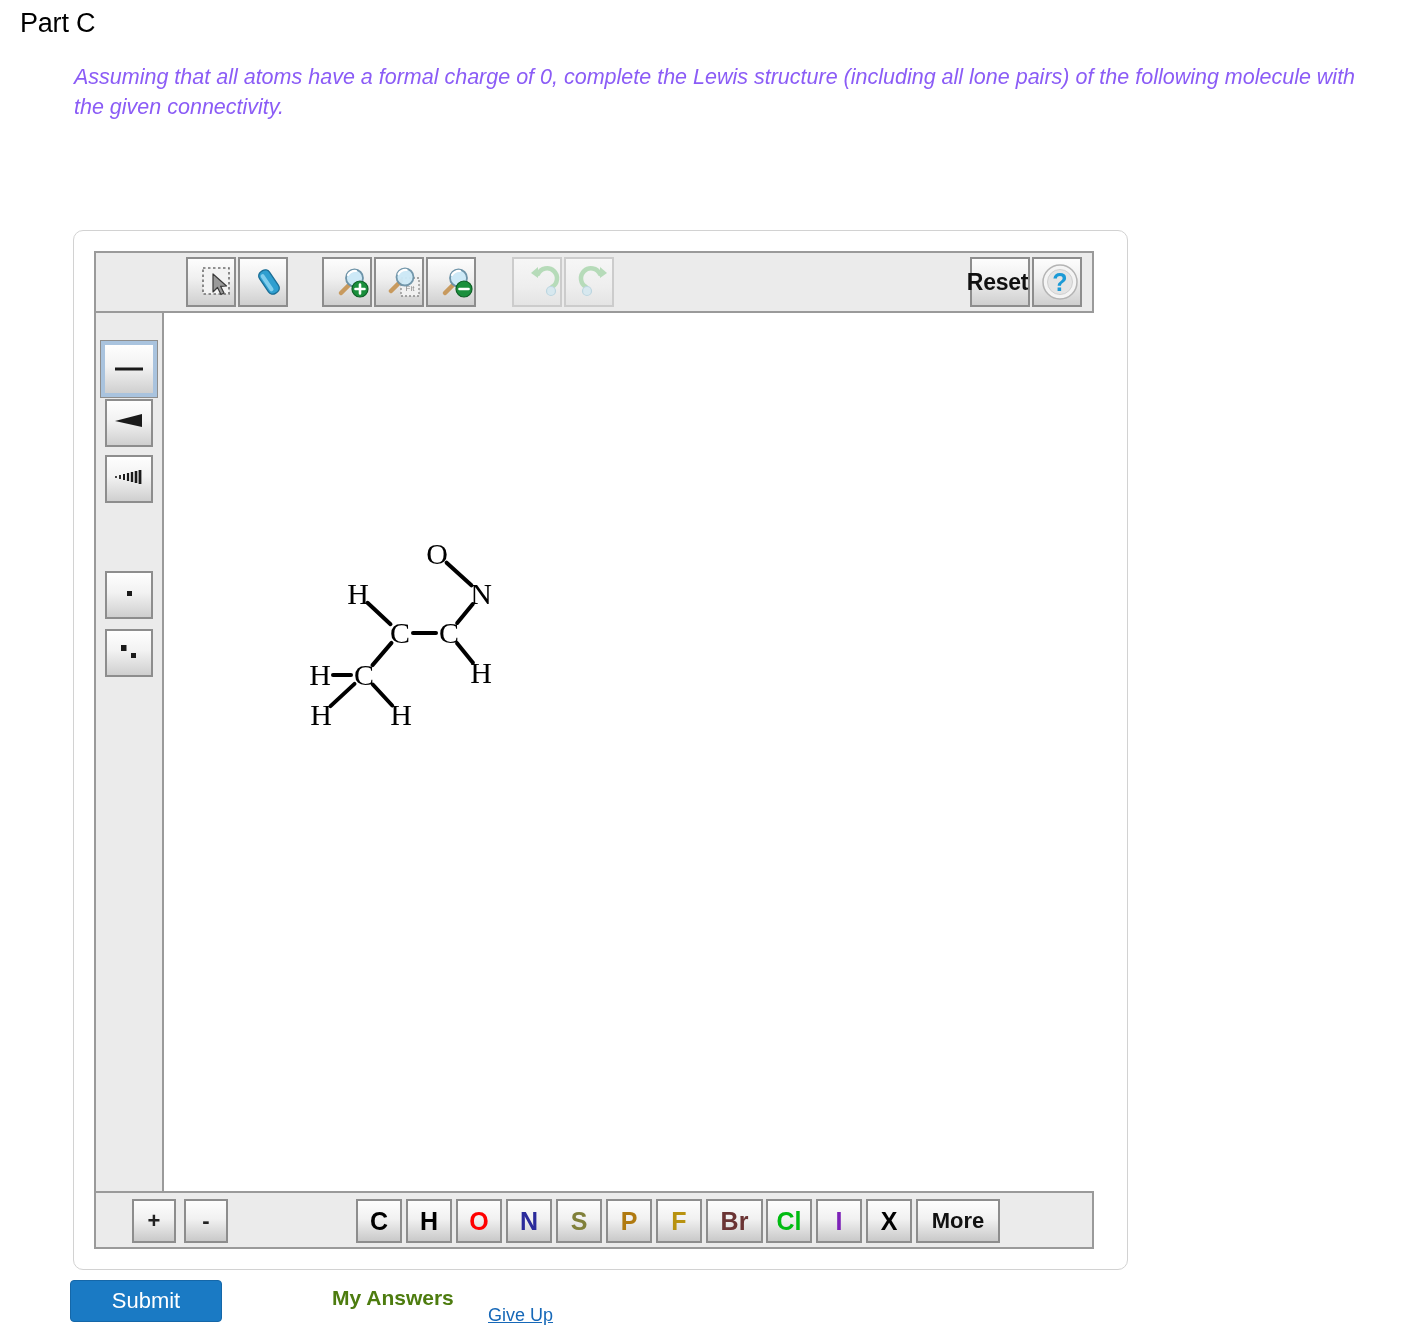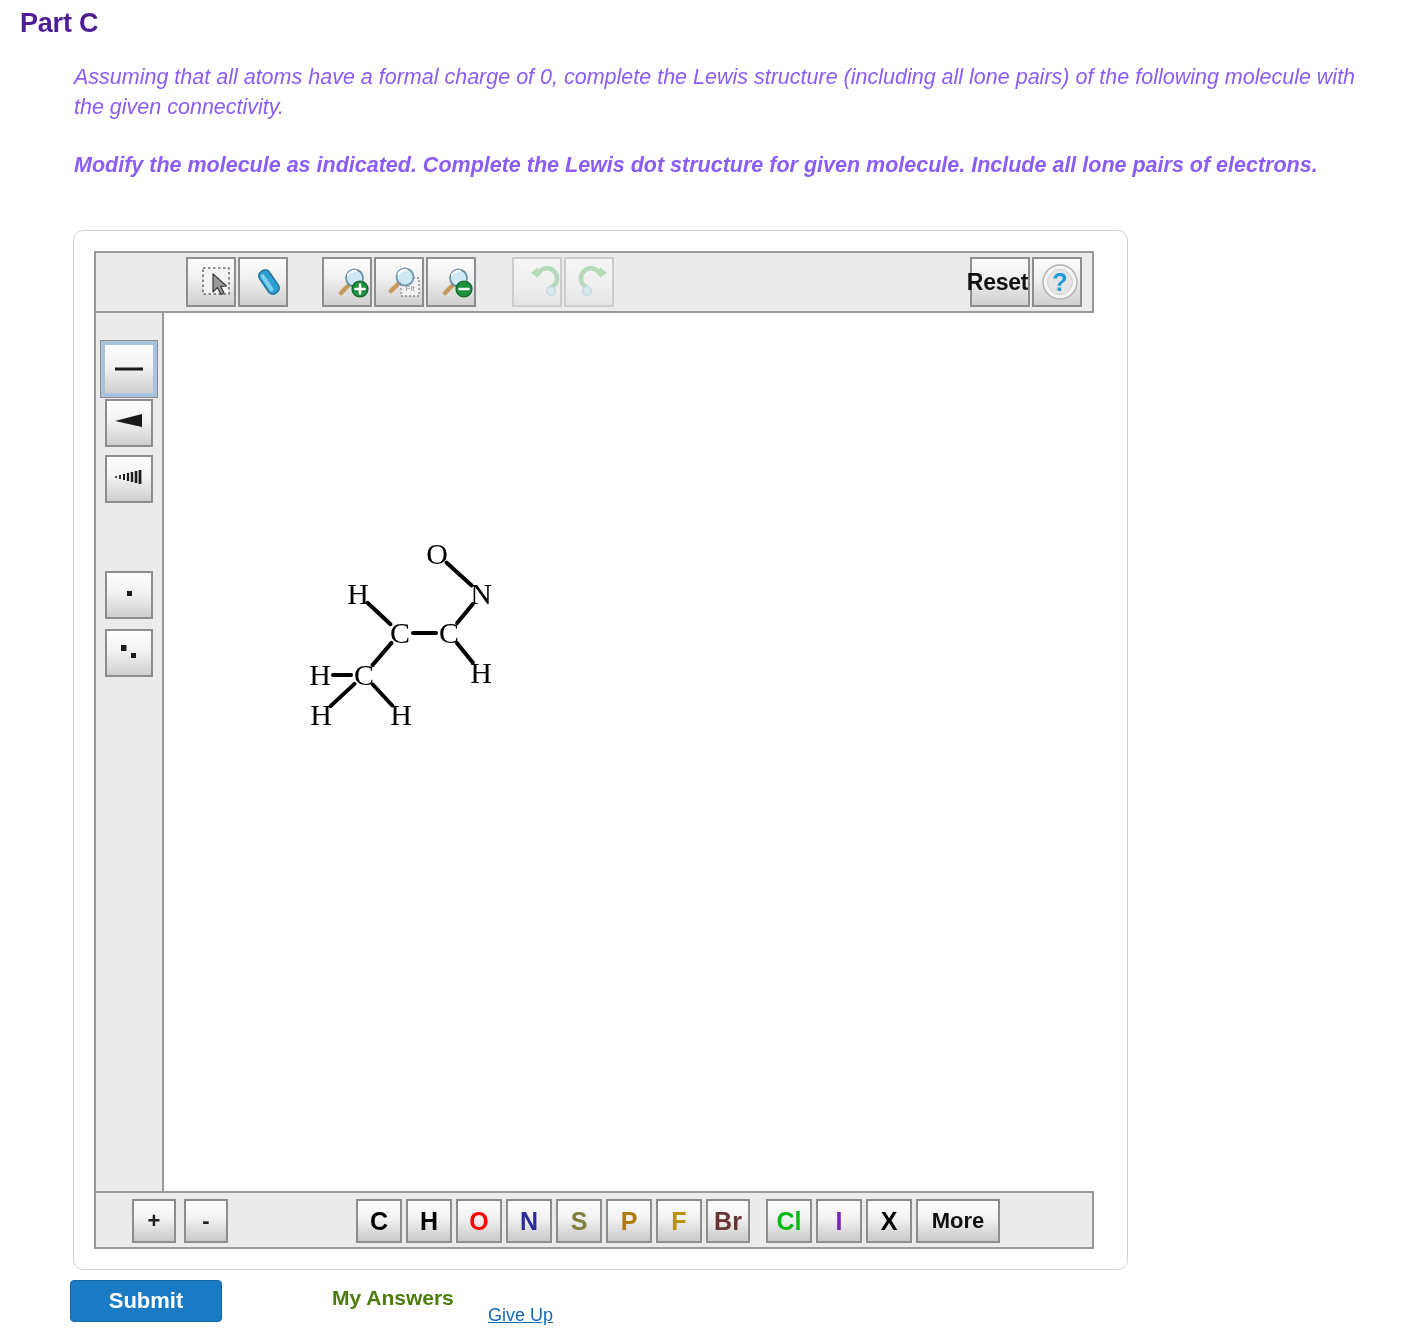--- a/index.html
+++ b/index.html
@@ -15,22 +15,22 @@
     position: relative;
     overflow: hidden;
   }
 
   
   #part-title {
     position: absolute;
     left: 20px;
     top: 8px;
     font-size: 27px;
-    font-weight: bold;
-    color: #4c1d95;
+    font-weight: normal;
+    color: #000000;
     letter-spacing: -0.2px;
   }
   #prose {
     position: absolute;
     left: 74px;
     top: 62px;
     width: 1285px;
   }
   .para {
     font-size: 21.5px;
@@ -197,36 +197,36 @@
     background: linear-gradient(to bottom, #fdfdfd 0%, #f1f1f1 45%, #c9c9c9 100%);
     display: flex;
     align-items: center;
     justify-content: center;
     cursor: pointer;
     font-size: 25px;
     font-weight: bold;
   }
   .pbtn.signbtn { width: 44px; font-size: 22px; color: #222; }
   .elbtn { width: 46px; }
-  .elbtn.w-br { width: 44px; }
+  .elbtn.w-br { width: 57px; }
   .elbtn.w-more { width: 84px; font-size: 22px; color: #111; }
 
   
   #submit-btn {
     position: absolute;
     left: 70px;
     top: 1280px;
     width: 152px;
     height: 42px;
     background: #1a7ac4;
     border: 1px solid #1567a8;
     border-radius: 4px;
     color: #ffffff;
     font-size: 22px;
-    font-weight: bold;
+    font-weight: normal;
     display: flex;
     align-items: center;
     justify-content: center;
     cursor: pointer;
     box-sizing: border-box;
   }
   #my-answers {
     position: absolute;
     left: 332px;
     top: 1286px;
@@ -255,21 +255,20 @@
     fill: #000000;
   }
 </style>
 </head>
 <body>
 
 <div id="part-title">Part C</div>
 
 <div id="prose">
   <p class="para">Assuming that all atoms have a formal charge of 0, complete the Lewis structure (including all lone pairs) of the following molecule with the given connectivity.</p>
-  <p class="para bold">Modify the molecule as indicated. Complete the Lewis dot structure for given molecule. Include all lone pairs of electrons.</p>
 </div>
 
 <div id="applet-panel">
   <div id="applet-inner">
 
     <div id="toolbar">
 
       <div class="tb-group" id="tb-group-1">
         <div class="tbtn">
           <span>

